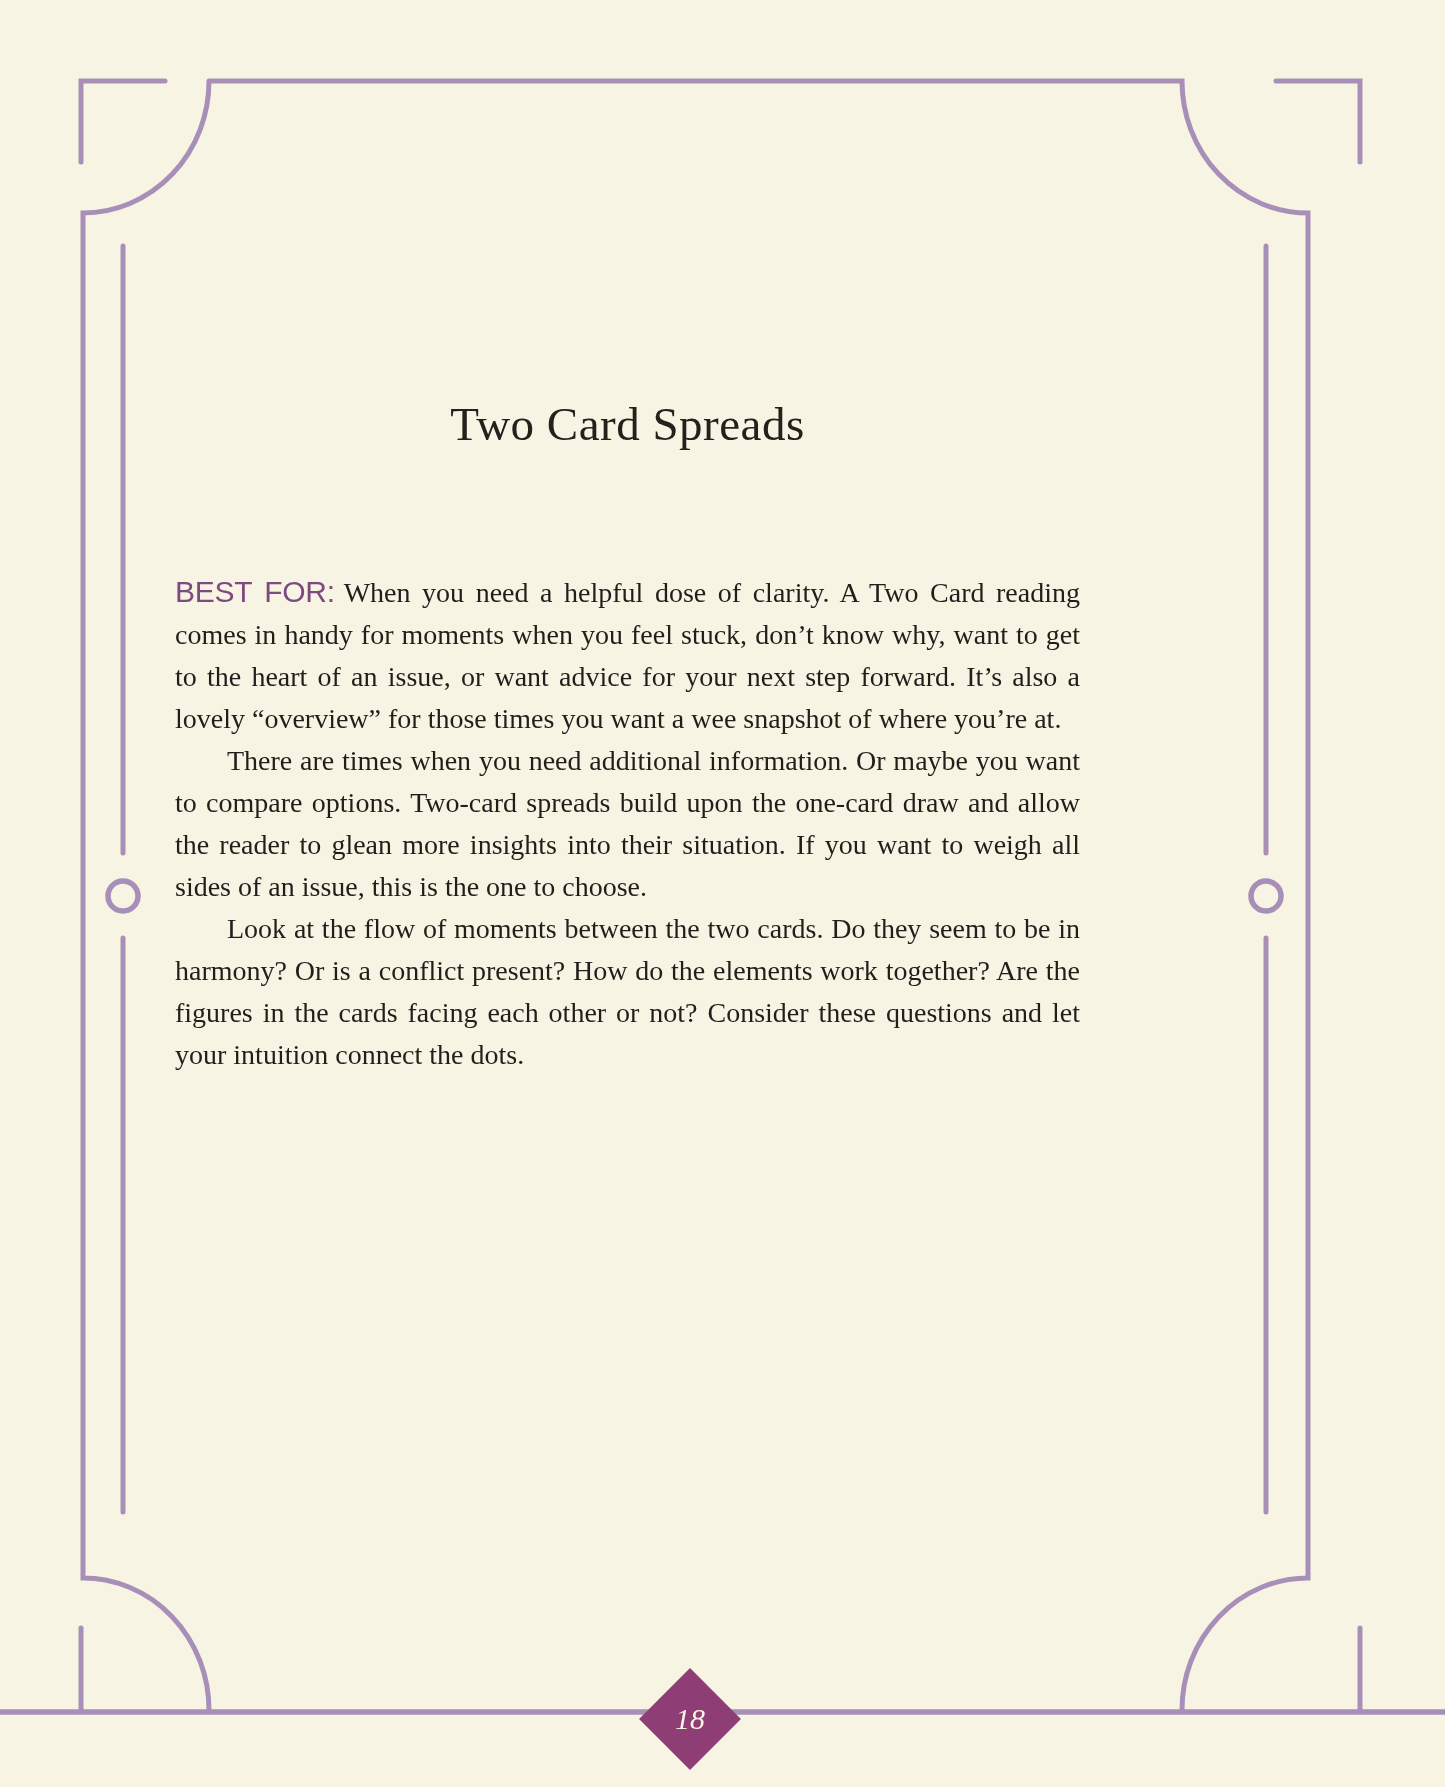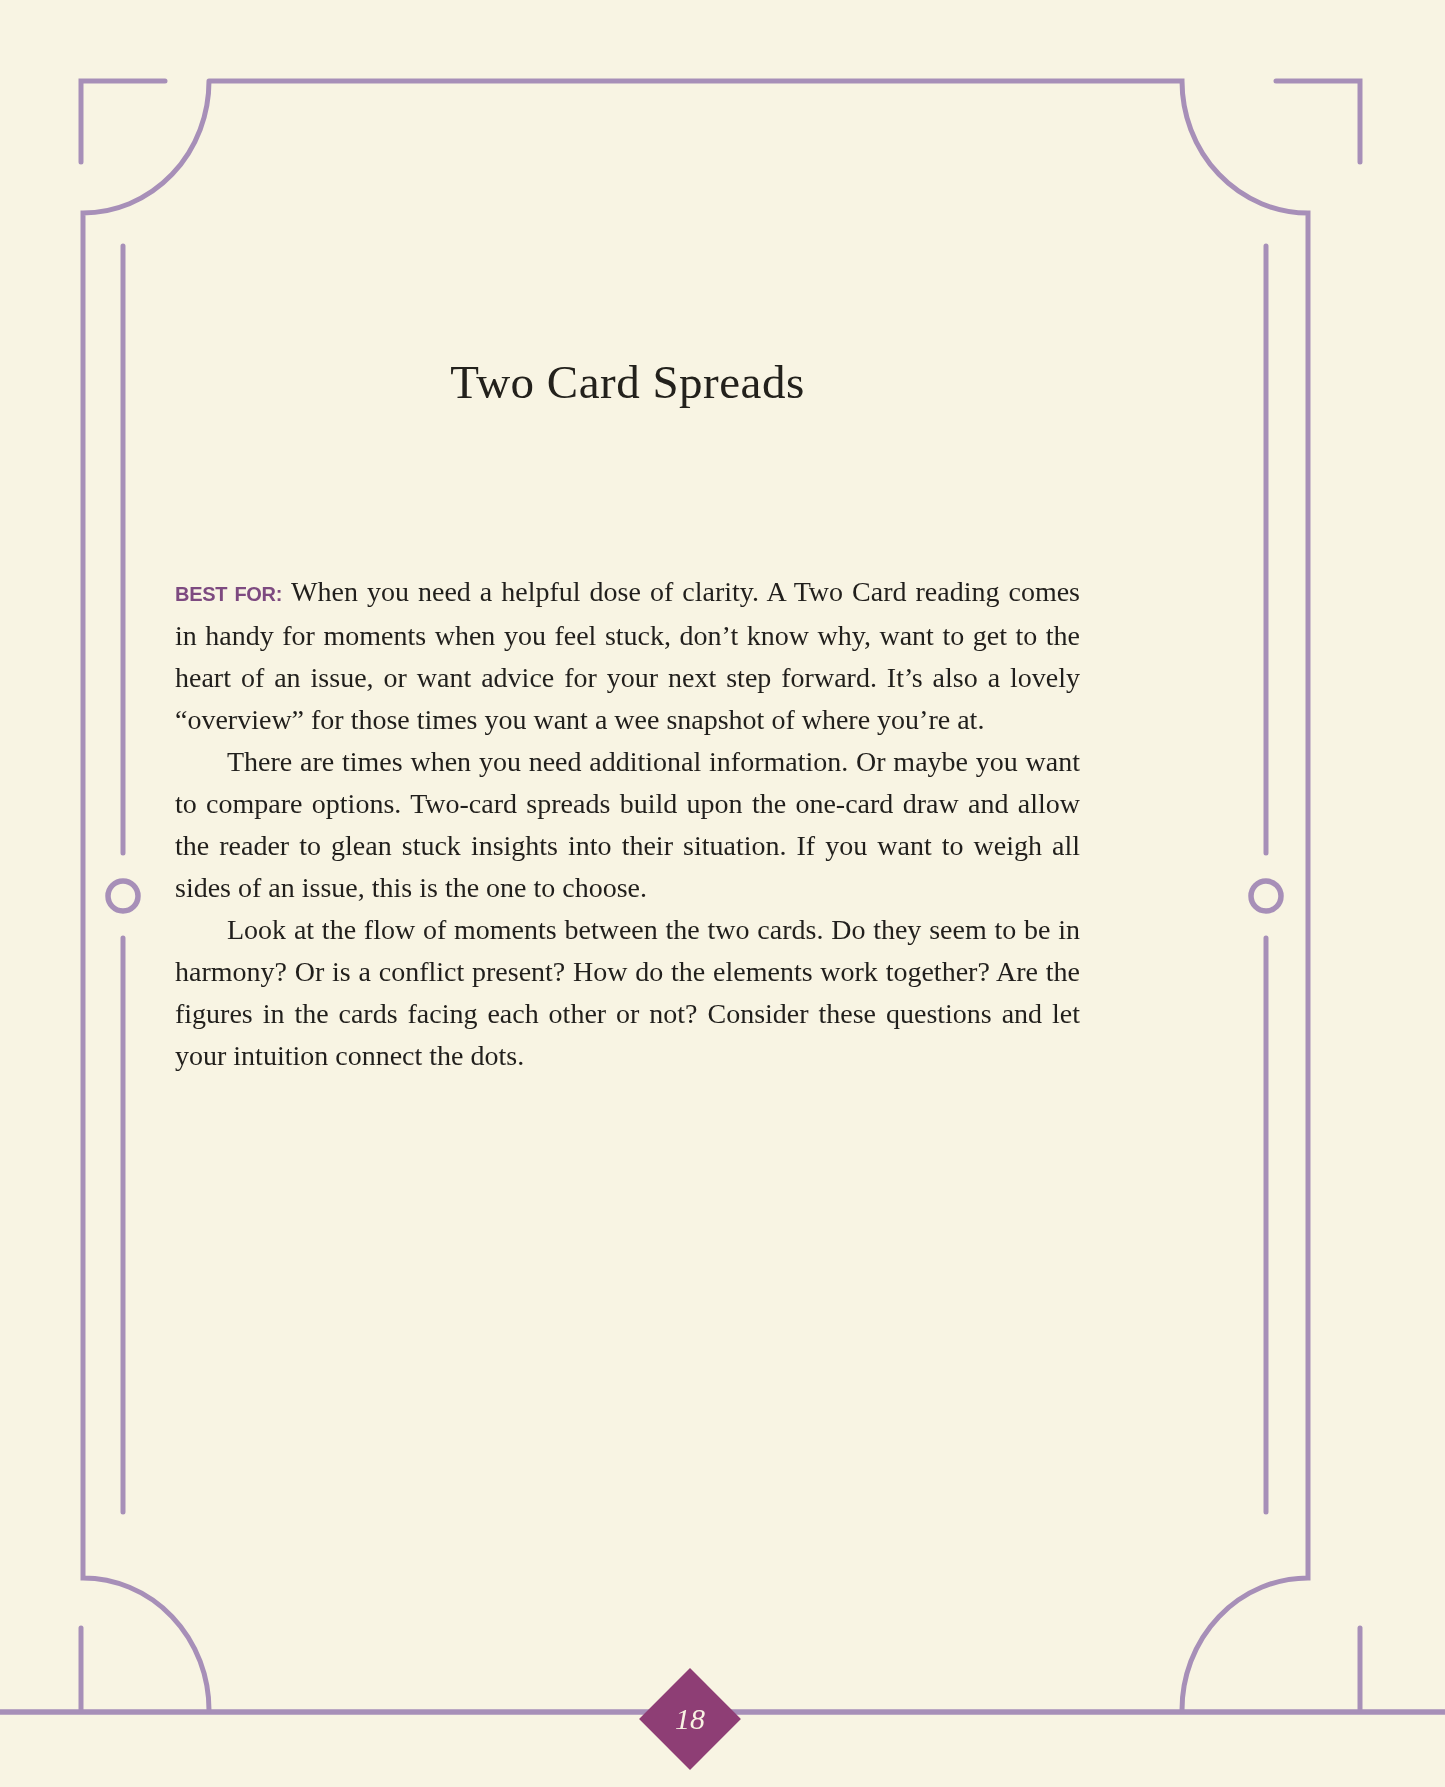--- a/index.html
+++ b/index.html
@@ -9,21 +9,21 @@
     height: 1787px;
     background: var(--bg, #f8f4e3);
     font-family: "Liberation Serif", serif;
     overflow: hidden;
   }
   svg.border-art { position: absolute; left: 0; top: 0; }
   .border-stroke { stroke: var(--border, #a78fb8); fill: none; }
 
   .title {
     position: absolute;
-    top: 354px;
+    top: 396px;
     left: 175px;
     width: 905px;
     margin: 0;
     text-align: center;
     font-size: 47px;
     font-weight: 400;
     letter-spacing: 0.5px;
     color: #23211c;
     line-height: 56px;
   }
@@ -36,22 +36,22 @@
     font-size: 28px;
     line-height: 42px;
     color: var(--text, #211f1c);
     text-align: justify;
   }
   .content p { margin: 0; }
   .content p.indent { text-indent: 52px; }
 
   .best-for-label {
     font-family: "Liberation Sans", sans-serif;
-    font-weight: bold;
-    font-size: 20px;
+    font-weight: normal;
+    font-size: 30px;
     letter-spacing: -0.3px;
     color: var(--label, #7d4a80);
     margin-right: 9px;
   }
 
   .diamond {
     position: absolute;
     left: 654px;
     top: 1683px;
     width: 72px;
@@ -93,21 +93,21 @@
     <path class="border-stroke" stroke-width="5" stroke-linecap="round" d="M 1266 246 L 1266 853 M 1266 938 L 1266 1512"></path>
     <circle class="border-stroke" stroke-width="5.5" cx="1266" cy="896" r="15"></circle>
   </svg>
 
   <h1 class="title">Two Card Spreads</h1>
 
   <div class="content">
     <p>
       <span class="best-for-label">BEST FOR:</span><span>When you need a helpful dose of clarity. A Two Card reading comes in handy for moments when you feel stuck, don’t know why, want to get to the heart of an issue, or want advice for your next step forward. It’s also a lovely “overview” for those times you want a wee snapshot of where you’re at.</span>
     </p>
-    <p class="indent">There are times when you need additional information. Or maybe you want to compare options. Two-card spreads build upon the one-card draw and allow the reader to glean stuck insights into their situation. If you want to weigh all sides of an issue, this is the one to choose.</p>
+    <p class="indent">There are times when you need additional information. Or maybe you want to compare options. Two-card spreads build upon the one-card draw and allow the reader to glean more insights into their situation. If you want to weigh all sides of an issue, this is the one to choose.</p>
     <p class="indent">Look at the flow of moments between the two cards. Do they seem to be in harmony? Or is a conflict present? How do the elements work together? Are the figures in the cards facing each other or not? Consider these questions and let your intuition connect the dots.</p>
   </div>
 
   <div class="diamond">
     <span class="num">18</span>
   </div>
 
 </div>
 
 </body></html>

